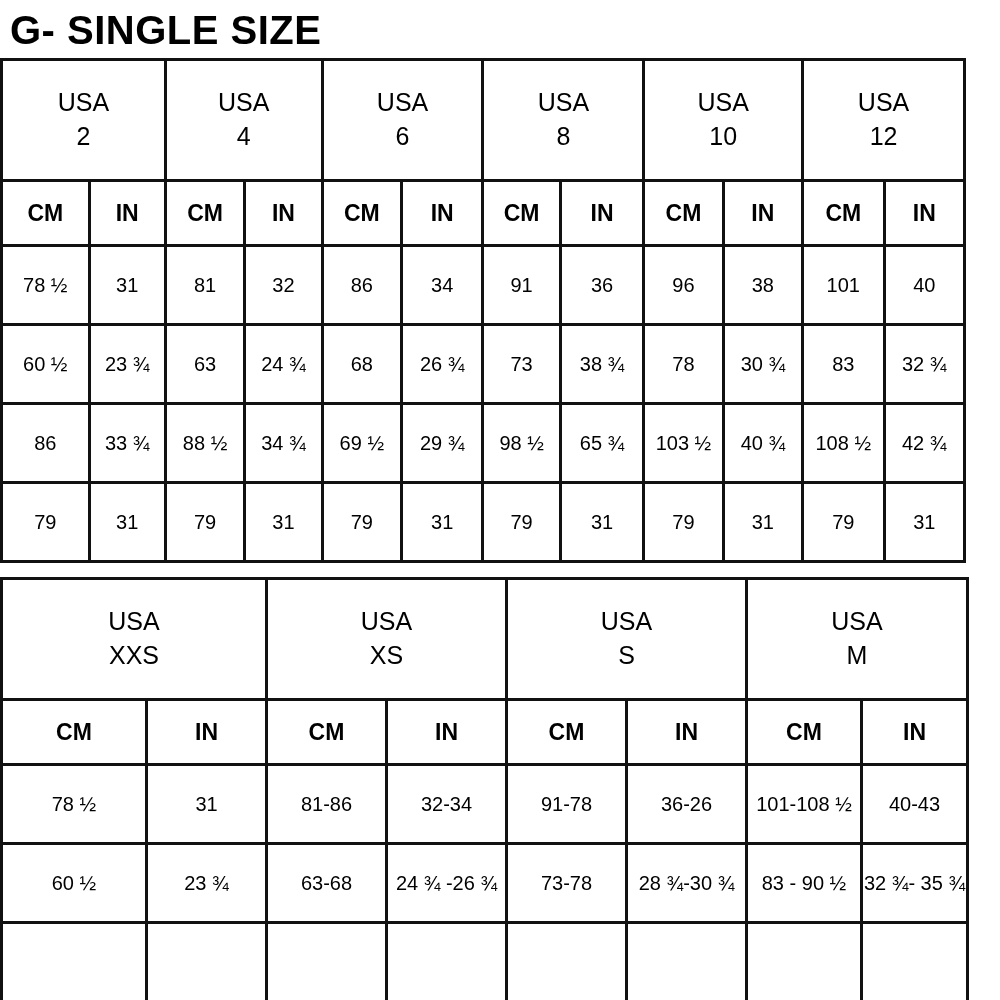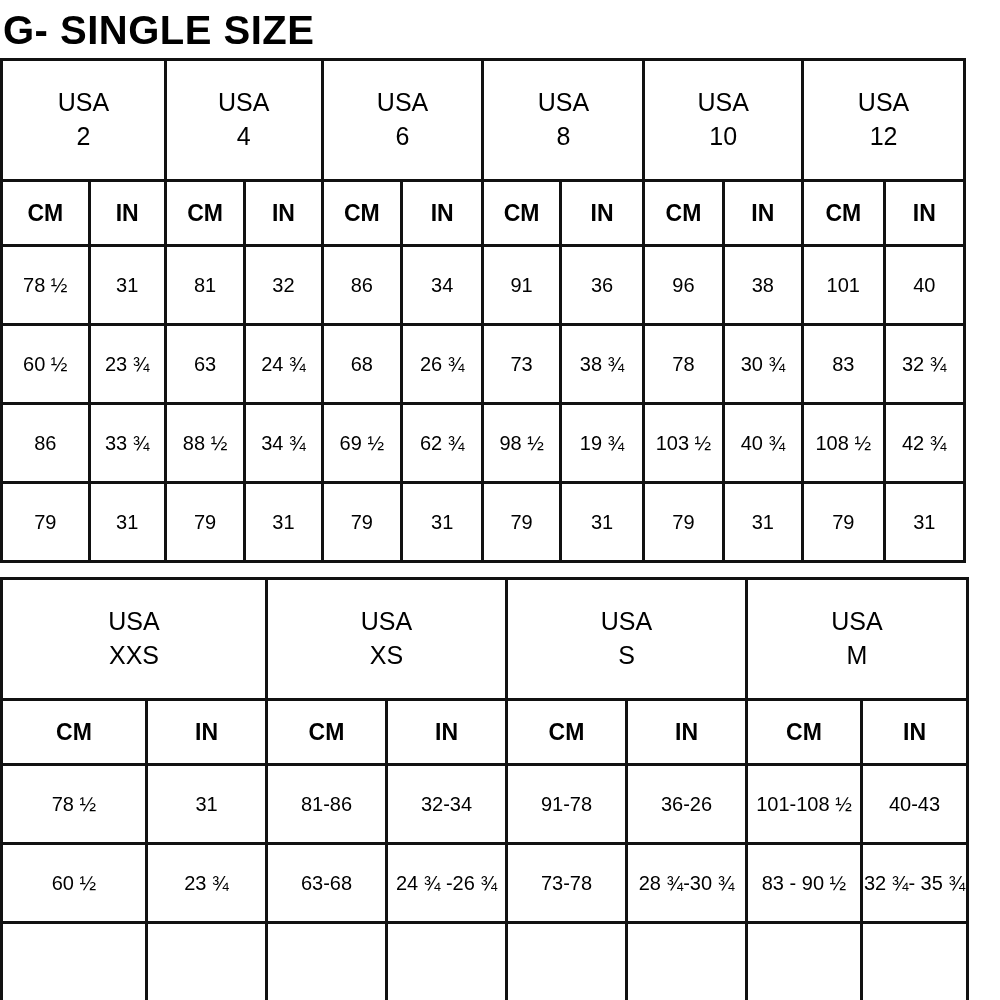--- a/index.html
+++ b/index.html
@@ -18,21 +18,21 @@
   .page {
     position: relative;
     width: 1000px;
     height: 1000px;
     box-sizing: border-box;
   }
   .title {
     font-size: 40px;
     font-weight: bold;
     letter-spacing: 0.5px;
-    padding: 8px 0 6px 3px;
+    padding: 8px 0 6px 10px;
     line-height: 1.1;
     white-space: nowrap;
   }
   table {
     border-collapse: collapse;
     table-layout: fixed;
     width: 966px;
     margin-left: 0px;
   }
   table.t1 { width: 966px; }
@@ -164,23 +164,23 @@
         <td class="cell">30 ¾</td>
         <td class="cell">83</td>
         <td class="cell">32 ¾</td>
       </tr>
       <tr>
         <td class="cell">86</td>
         <td class="cell">33 ¾</td>
         <td class="cell">88 ½</td>
         <td class="cell">34 ¾</td>
         <td class="cell">69 ½</td>
-        <td class="cell">62 ¾</td>
+        <td class="cell">29 ¾</td>
         <td class="cell">98 ½</td>
-        <td class="cell">19 ¾</td>
+        <td class="cell">65 ¾</td>
         <td class="cell">103 ½</td>
         <td class="cell">40 ¾</td>
         <td class="cell">108 ½</td>
         <td class="cell">42 ¾</td>
       </tr>
       <tr>
         <td class="cell">79</td>
         <td class="cell">31</td>
         <td class="cell">79</td>
         <td class="cell">31</td>

